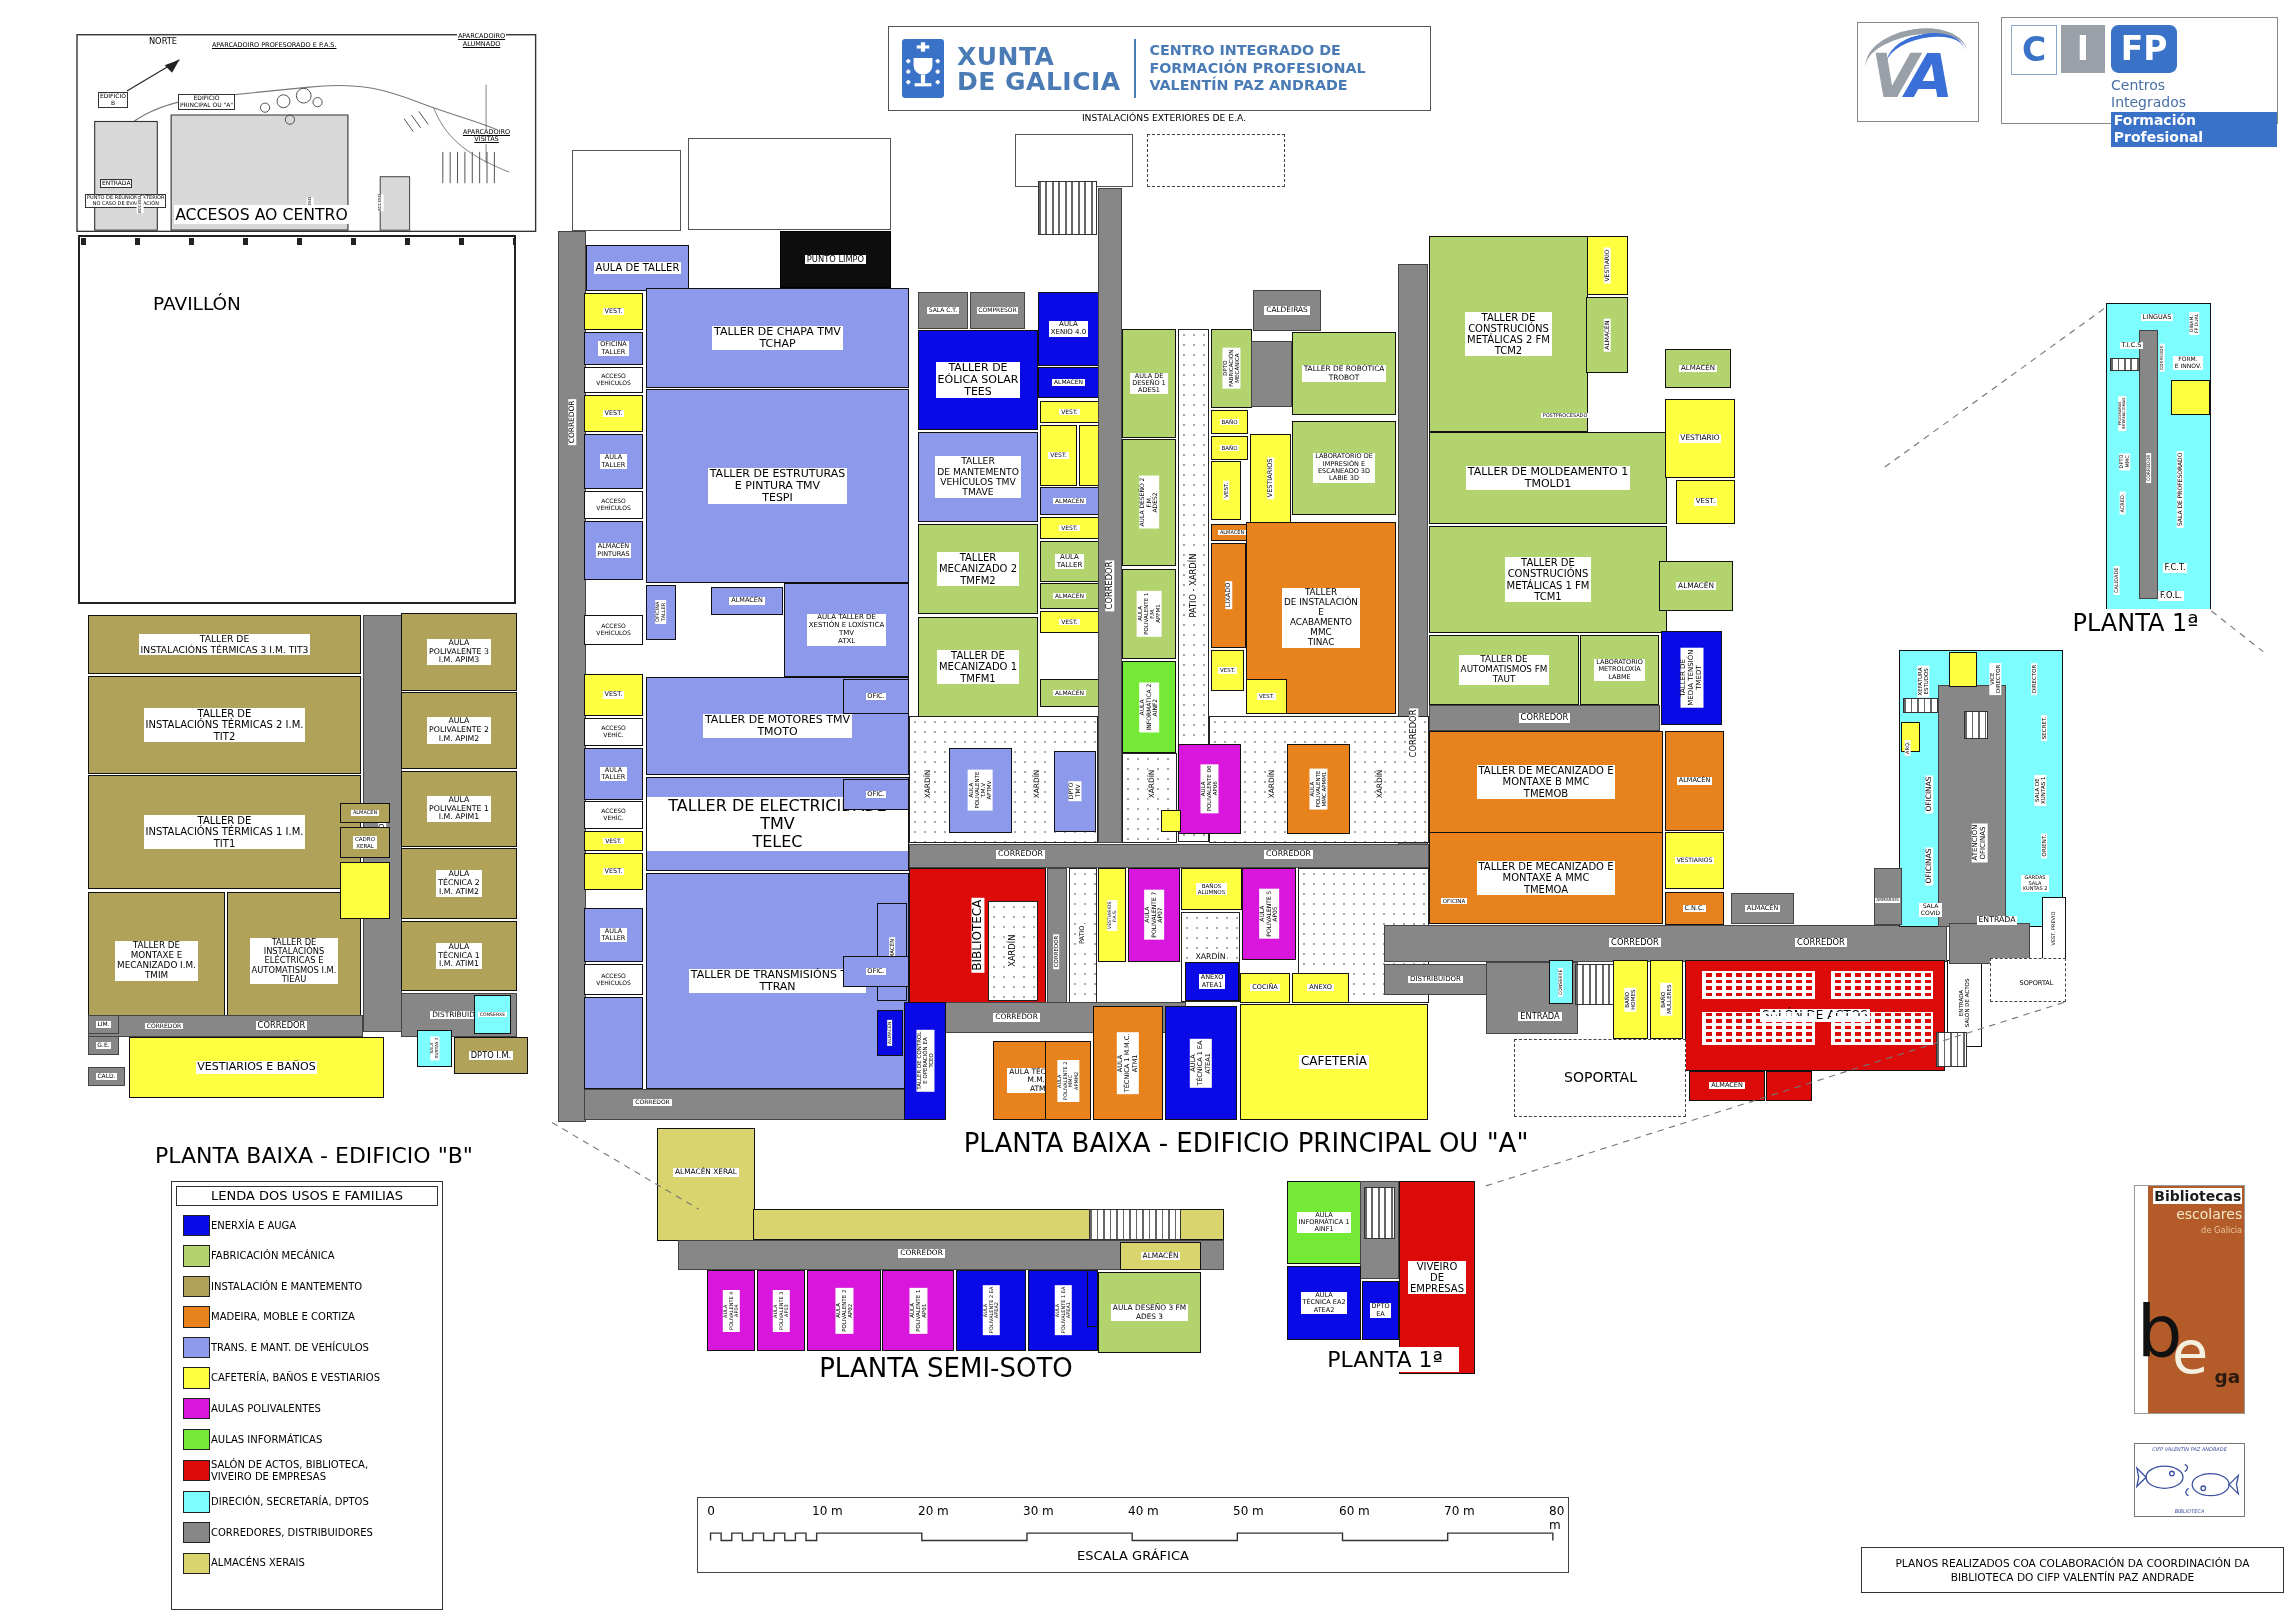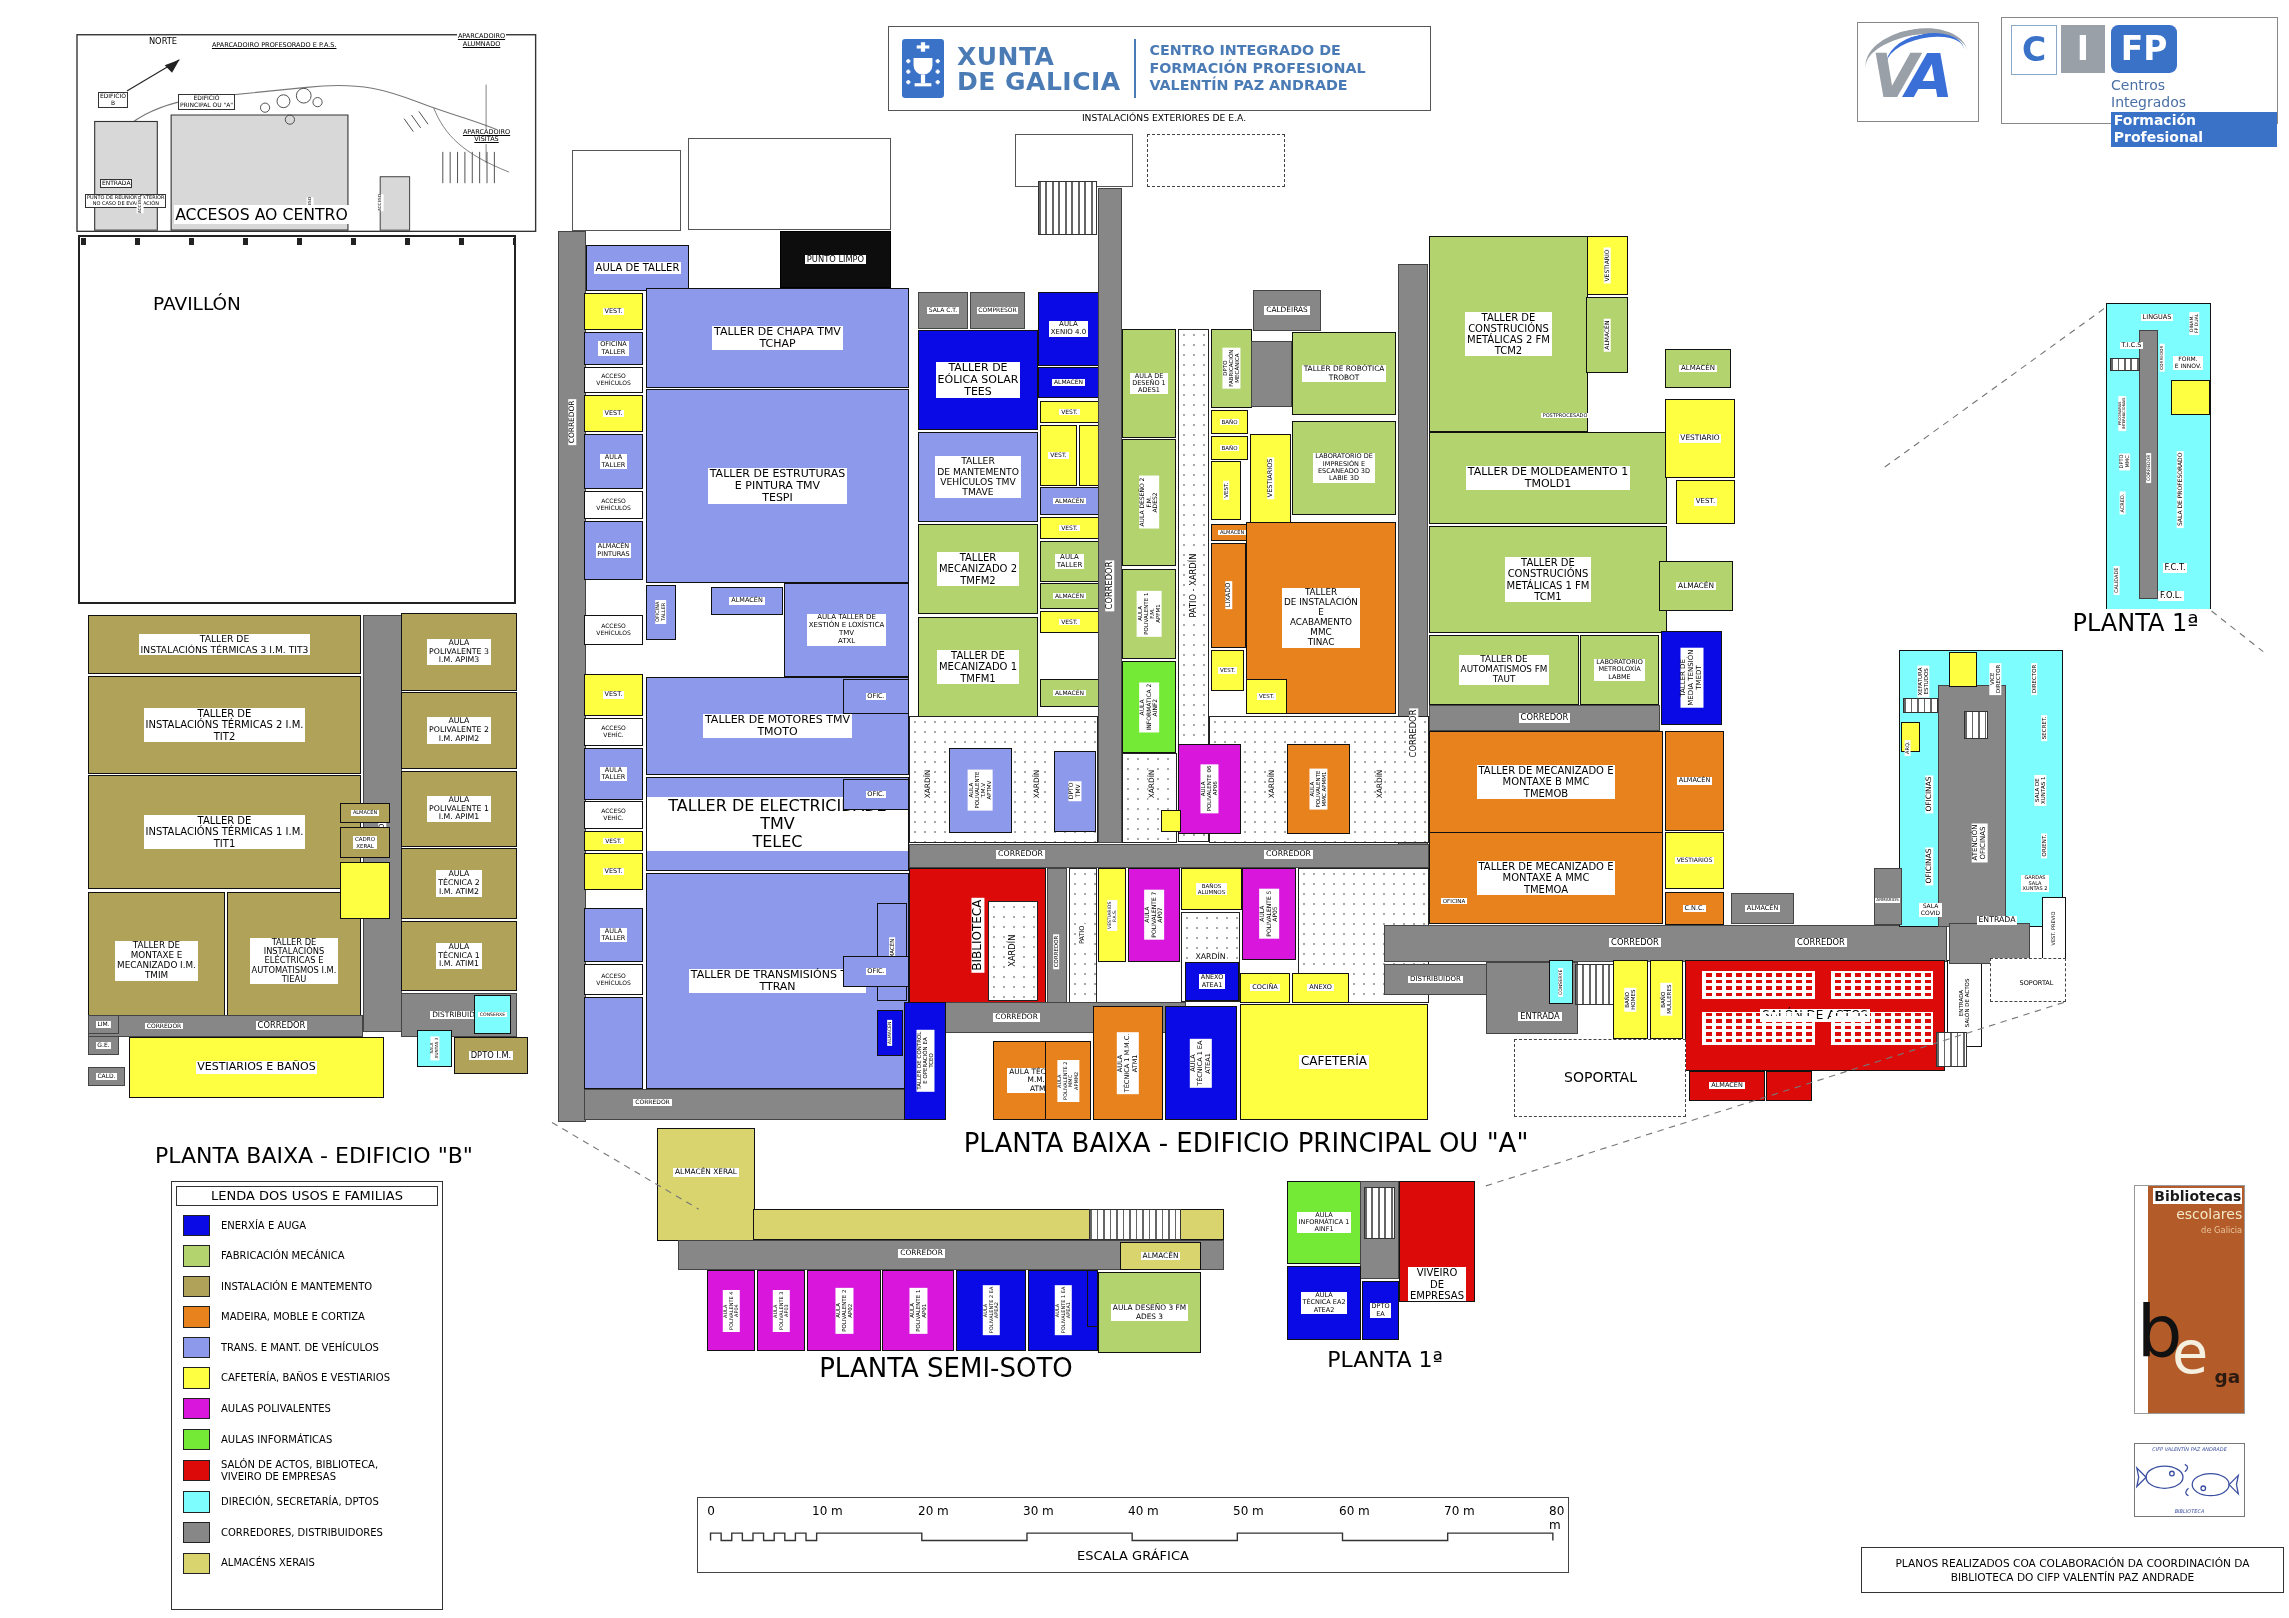--- a/index.html
+++ b/index.html
@@ -64,21 +64,21 @@
                  font-weight:bold;font-size:33px;}
   #cifp-logo .c{left:9.2px;width:44px;background:#fff;border:1.8px solid #8aa8c8;color:#3a72c8;}
   #cifp-logo .i{left:59px;width:44px;background:#9aa0a8;color:#fff;}
   #cifp-logo .fp{left:109px;width:66px;background:#3a72c8;color:#fff;border-radius:7.4px;}
   #cifp-logo .txt{position:absolute;left:109px;top:59px;font-size:14px;color:#4a6fa5;line-height:1.25;}
   #cifp-logo .txt .fp-line{background:#3a72c8;color:#fff;padding:0 2.8px;font-weight:600;}
   
   #legend{position:absolute;left:171px;top:1181px;width:272px;height:429px;border:1.4px solid #333;
           background:#fff;box-sizing:border-box;}
   #legend .lg-title{border:1.1px solid #333;margin:3.7px;text-align:center;font-size:13px;padding:1.8px 0;}
-  #legend .lg-row{display:flex;align-items:center;gap:11px;padding:4.6px 11px;}
+  #legend .lg-row{display:flex;align-items:center;gap:1px;padding:4.6px 11px;}
   #legend .lg-sw{width:25px;height:19.4px;border:0.9px solid #222;flex:0 0 auto;}
   #legend .lg-lb{font-size:10px;white-space:pre-line;line-height:1.15;}
   
   #scalebar{position:absolute;left:697px;top:1497px;width:872px;height:76px;border:1.1px solid #444;
             background:#fff;box-sizing:border-box;}
   #scalebar .tick{position:absolute;top:5.5px;font-size:12px;}
   #scalebar .sc-label{position:absolute;left:0;right:0;top:50px;text-align:center;font-size:13px;}
   
   #credits{position:absolute;left:1861px;top:1547px;width:421px;height:44px;border:1.4px solid #333;
            display:flex;flex-direction:column;align-items:center;justify-content:center;
@@ -989,21 +989,21 @@
       </div>
     </div>
   <div class="plan-host">
       <div class="room c-inf" style="left: 1287px; top: 1181px; width: 74px; height: 83px;">
         <span class="rlabel" style="font-size: 6.5px;">AULA
 INFORMÁTICA 1
 AINF1</span>
       </div>
       <div class="room c-gray" style="left: 1360px; top: 1181px; width: 39px; height: 98px;"></div>
       <div class="room c-stairs" style="left: 1364px; top: 1187px; width: 31px; height: 52px;"></div>
-      <div class="room c-red" style="left: 1399px; top: 1181px; width: 76px; height: 121px; align-items: flex-end;">
+      <div class="room c-red" style="left: 1399px; top: 1181px; width: 76px; height: 193px;">
         <span class="rlabel" style="font-size: 10px;">VIVEIRO
 DE
 EMPRESAS</span>
       </div>
       <div class="room c-blue" style="left: 1287px; top: 1266px; width: 74px; height: 74px;">
         <span class="rlabel" style="font-size: 6.5px;">AULA
 TÉCNICA EA2
 ATEA2</span>
       </div>
       <div class="room c-blue" style="left: 1362px; top: 1281px; width: 37px; height: 59px;">

